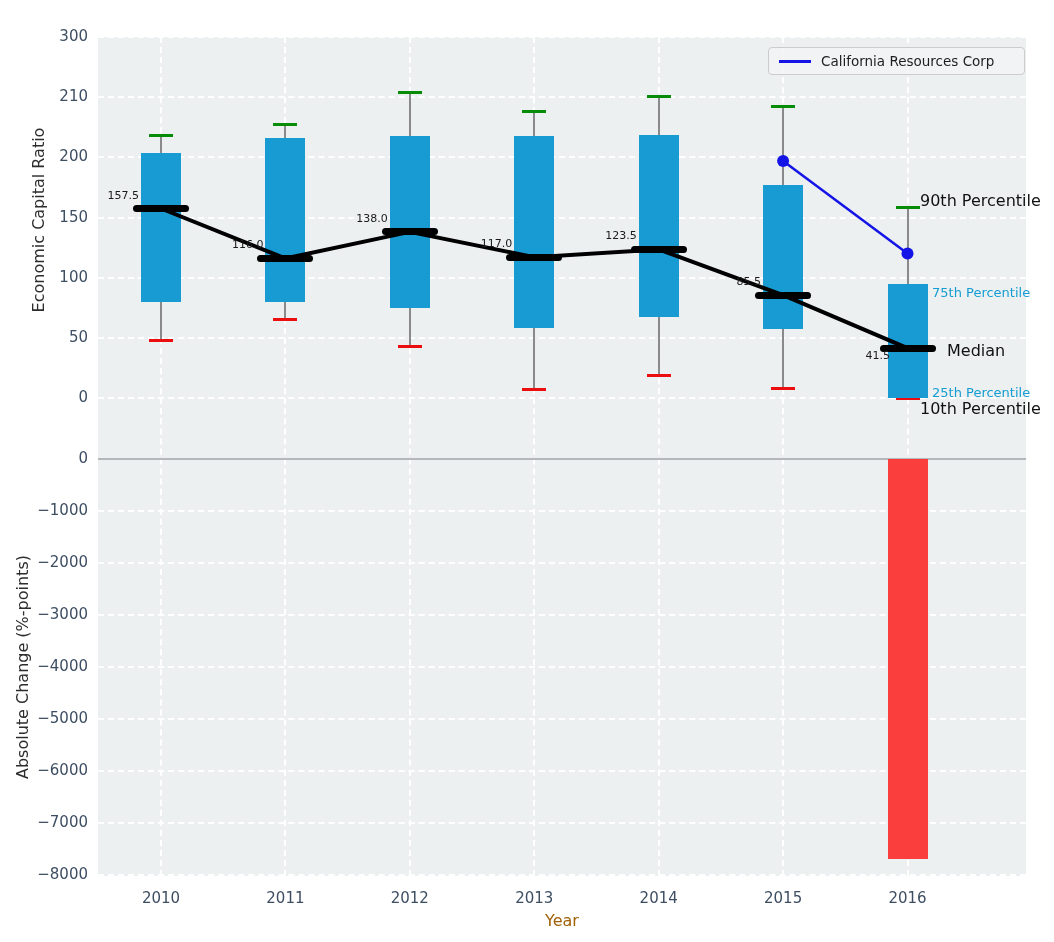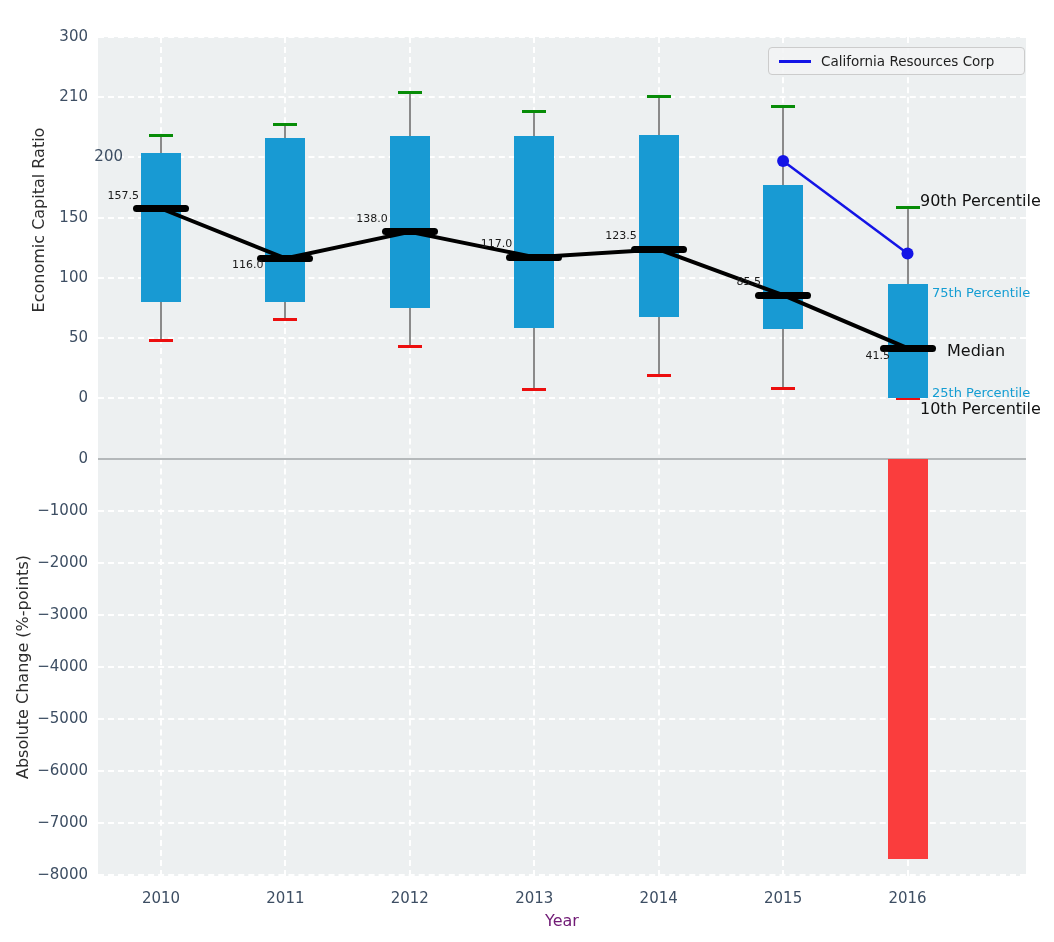--- a/index.html
+++ b/index.html
@@ -19,21 +19,21 @@
   .box { position:absolute; }
   .median-bar { position:absolute; height:7px; background:#000; border-radius:4px; }
   .median-label { position:absolute; width:70px; text-align:right;
                   font-size:11px; color:#1a1a1a; }
   .bar-neg { position:absolute; }
   .ytick { position:absolute; left:0; width:88px; text-align:right;
            font-size:15px; color:#3d4e63; }
   .xtick { position:absolute; width:80px; text-align:center;
            font-size:15px; color:#3d4e63; }
   .x-axis-label { position:absolute; left:98px; top:911px; width:928px; text-align:center;
-                  font-size:16px; color:#701a75; }
+                  font-size:16px; color:#a16207; }
   .y-axis-label { position:absolute; font-size:16px; color:#2d2d2d; white-space:nowrap;
                   transform:translate(-50%,-50%) rotate(-90deg); }
   .annotation-black { position:absolute; font-size:16px; color:#111; white-space:nowrap;
                       transform:translateY(-50%); }
   .annotation-cyan  { position:absolute; font-size:13px; color:#149dd3; white-space:nowrap;
                       transform:translateY(-50%); }
   .legend { position:absolute; left:768px; top:47px; width:257px; height:28px;
             background:rgba(242,243,244,0.85); border:1px solid #cccccc; border-radius:4px;
             display:flex; align-items:center; padding:0 10px; }
   .legend-line { width:32px; height:3px; background:#1414e6; margin-right:10px; flex:0 0 auto; }
@@ -101,21 +101,21 @@
       <div class="box" style="left: 789.502px; top: 246.7px; width: 40px; height: 114.3px; background: rgb(24, 154, 211);"></div>
       <svg class="overlay" width="928" height="839">
         <polyline points="63.0,171.5 187.4,221.4 311.8,194.9 436.3,220.2 560.7,212.4 685.1,258.1 809.5,311.1" fill="none" stroke="#000000" stroke-width="4" stroke-linejoin="round"></polyline>
         <polyline points="685.1,123.9 809.5,216.6" fill="none" stroke="#1414e6" stroke-width="2.5"></polyline>
         <circle cx="685.1" cy="123.9" r="6" fill="#1414e6"></circle>
         <circle cx="809.5" cy="216.6" r="6" fill="#1414e6"></circle>
       </svg>
       <div class="median-bar" style="left: 35px; top: 168px; width: 56px;"></div>
       <div class="median-label" style="left: -29px; top: 151.5px;">157.5</div>
       <div class="median-bar" style="left: 159.417px; top: 217.9px; width: 56px;"></div>
-      <div class="median-label" style="left: 95.4px; top: 201.4px; margin-top: 20px;">116.0</div>
+      <div class="median-label" style="left: 95.4px; top: 201.4px;">116.0</div>
       <div class="median-bar" style="left: 283.834px; top: 191.4px; width: 56px;"></div>
       <div class="median-label" style="left: 219.8px; top: 174.9px;">138.0</div>
       <div class="median-bar" style="left: 408.251px; top: 216.7px; width: 56px;"></div>
       <div class="median-label" style="left: 344.3px; top: 200.2px;">117.0</div>
       <div class="median-bar" style="left: 532.668px; top: 208.9px; width: 56px;"></div>
       <div class="median-label" style="left: 468.7px; top: 192.4px;">123.5</div>
       <div class="median-bar" style="left: 657.085px; top: 254.6px; width: 56px;"></div>
       <div class="median-label" style="left: 593.1px; top: 238.1px;">85.5</div>
       <div class="median-bar" style="left: 781.502px; top: 307.6px; width: 56px;"></div>
       <div class="median-label" style="left: 722px; top: 291.1px; margin-top: 21px;">41.5</div>
@@ -126,21 +126,21 @@
   <div class="x-axis-label">Year</div>
 
   <div class="legend">
     <span class="legend-line"></span>
     <span class="legend-label">California Resources Corp</span>
   </div>
 
   <div id="decorations">
       <div class="ytick" style="top: 27px;">300</div>
       <div class="ytick" style="top: 87.2px;">210</div>
-      <div class="ytick" style="top: 147.3px; margin-left: 35px;">200</div>
+      <div class="ytick" style="top: 147.3px;">200</div>
       <div class="ytick" style="top: 207.5px;">150</div>
       <div class="ytick" style="top: 267.7px;">100</div>
       <div class="ytick" style="top: 327.8px;">50</div>
       <div class="ytick" style="top: 388px;">0</div>
       <div class="ytick" style="top: 449px;">0</div>
       <div class="ytick" style="top: 500.9px;">−1000</div>
       <div class="ytick" style="top: 552.9px;">−2000</div>
       <div class="ytick" style="top: 604.9px;">−3000</div>
       <div class="ytick" style="top: 656.8px;">−4000</div>
       <div class="ytick" style="top: 708.8px;">−5000</div>

